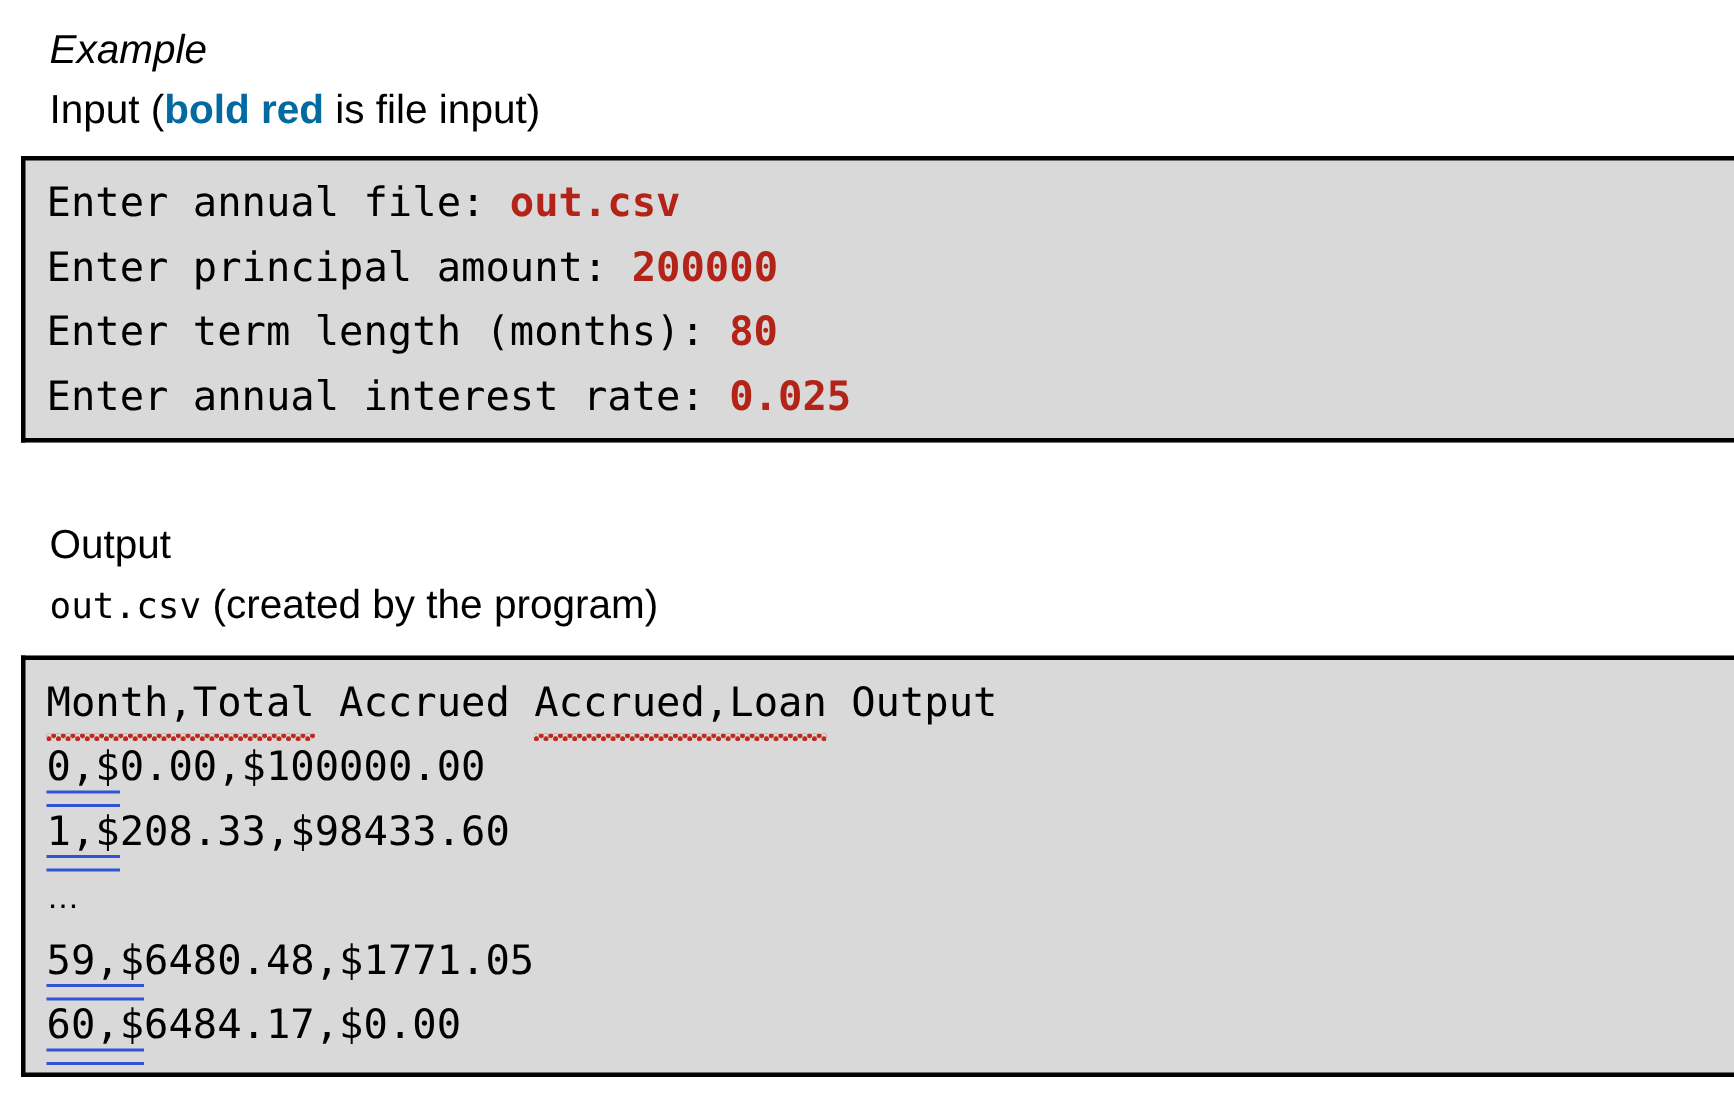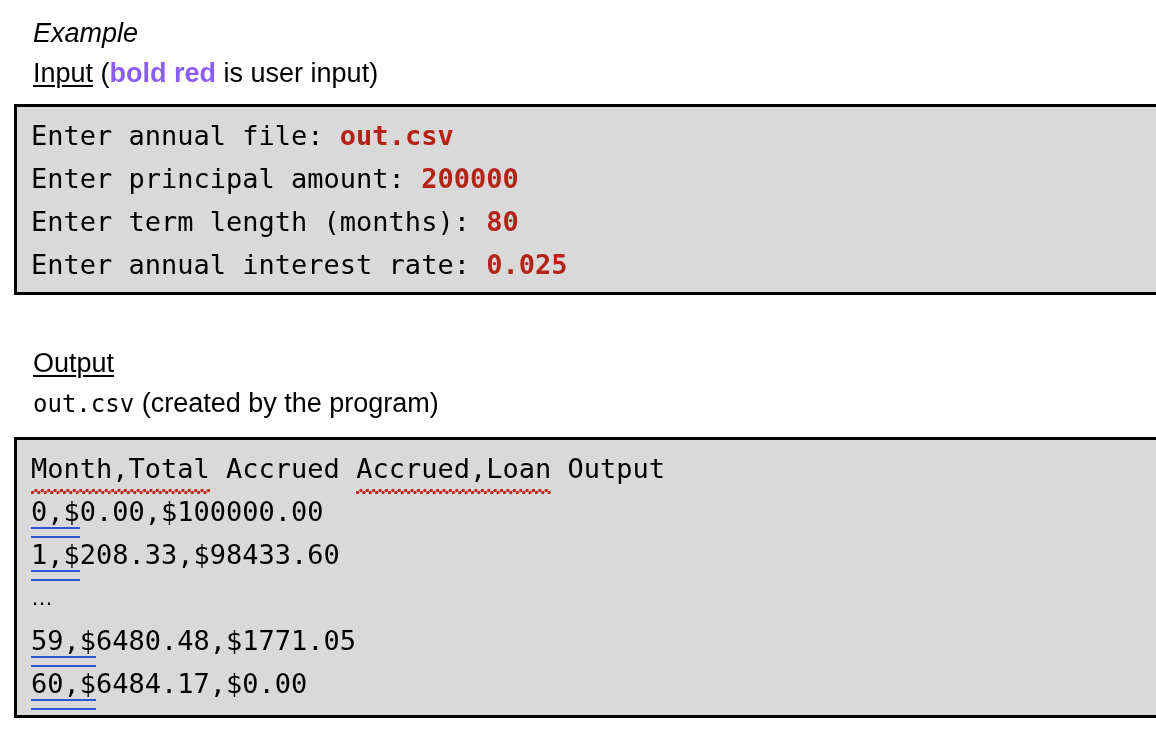--- a/index.html
+++ b/index.html
@@ -44,22 +44,22 @@
     white-space: nowrap;
   }
   .heading-outfile {
     position: absolute;
     left: 33px;
     top: 388px;
     font-size: 27px;
     line-height: 1.15;
     white-space: nowrap;
   }
-  .u { text-decoration: underline; text-underline-offset: 3px; }
-  .red-bold { color: #8b5cf6; font-weight: bold; }
+  .u { text-underline-offset: 3px; }
+  .red-bold { color: #0369a1; font-weight: bold; }
   .mono-inline {
     font-family: "DejaVu Sans Mono", monospace;
     font-size: 24px;
   }
 
   
   .code-box {
     position: absolute;
     background: #D9D9D9;
     border: 3px solid #000000;
@@ -133,21 +133,21 @@
   }
 </style>
 </head>
 <body>
 
 <div class="heading-example">
   <span>Example</span>
 </div>
 
 <div class="heading-input">
-  <span class="u">Input</span><span> (</span><span class="red-bold">bold red</span><span> is user input)</span>
+  <span class="u">Input</span><span> (</span><span class="red-bold">bold red</span><span> is file input)</span>
 </div>
 
 <div class="code-box input-box">
   <div class="code-line"><span>Enter annual file: </span><span class="val">out.csv</span></div>
   <div class="code-line"><span>Enter principal amount: </span><span class="val">200000</span></div>
   <div class="code-line"><span>Enter term length (months): </span><span class="val">80</span></div>
   <div class="code-line"><span>Enter annual interest rate: </span><span class="val">0.025</span></div>
 </div>
 
 <div class="heading-output">

